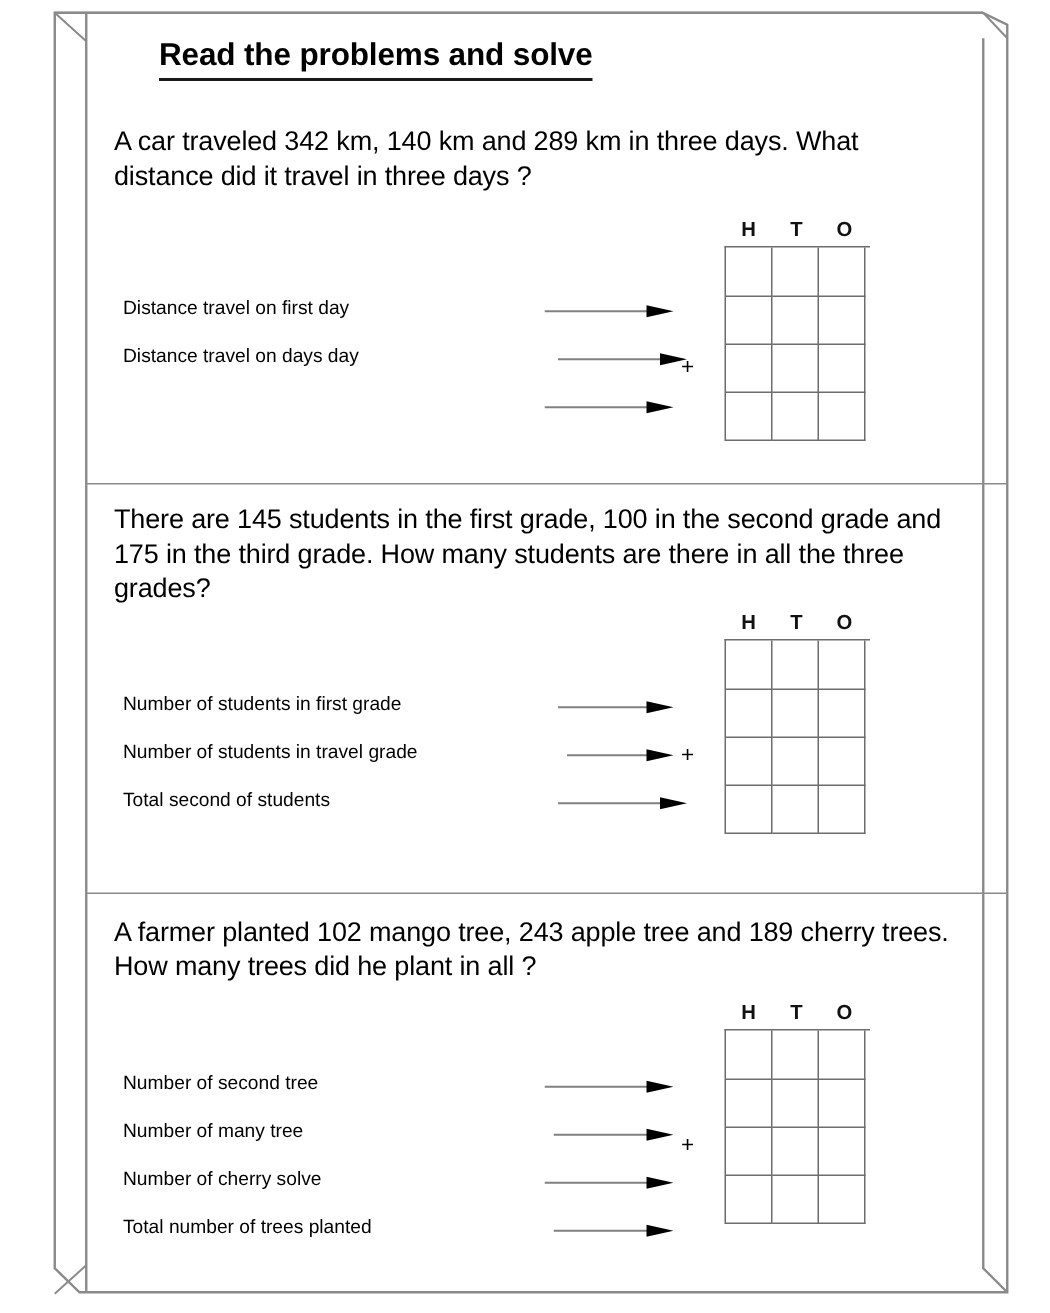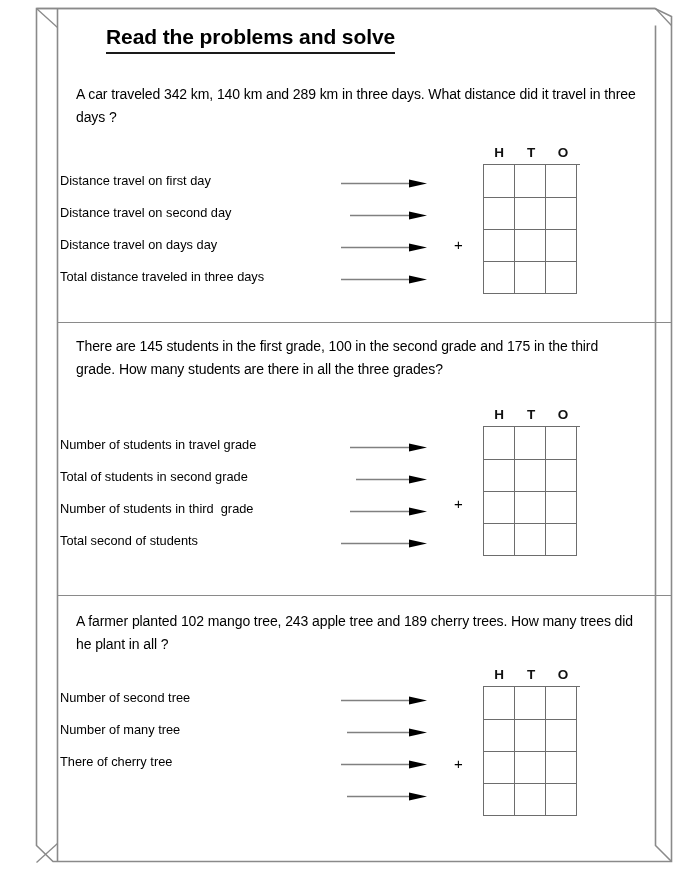--- a/index.html
+++ b/index.html
@@ -67,30 +67,31 @@
   }
   .problem.p1 { top: 78px; }
   .problem.p2 { top: 330px; }
   .problem.p3 { top: 605px; }
 
   .q-text {
     position: absolute;
     left: 18px;
     top: 0;
     width: 560px;
-    font-size: 14px;
+    font-size: 18px;
     line-height: 23px;
     letter-spacing: -0.1px;
   }
 
   
   .rows {
     position: absolute;
-    left: 2px;
+    left: 24px;
     width: 375px;
+    margin-top: 24px;
   }
   .problem.p1 .rows { top: 88px; }
   .problem.p2 .rows { top: 100px; }
   .problem.p3 .rows { top: 78px; }
 
   .row {
     position: relative;
     height: 32px;
   }
   .row-label {
@@ -219,39 +220,29 @@
         <div class="row">
           <span class="row-label">Distance travel on first day</span>
           <span class="arrow">
             <svg width="86" height="9" viewBox="0 0 86 9">
               <line x1="0" y1="4.5" x2="72" y2="4.5" stroke="#808080" stroke-width="1.4"></line>
               <polygon points="68,0.5 86,4.5 68,8.5" fill="#000000"></polygon>
             </svg>
           </span>
         </div>
         <div class="row">
-          <span class="row-label">Distance travel on second day</span>
-          <span class="arrow">
-            <svg width="77" height="9" viewBox="0 0 77 9">
-              <line x1="0" y1="4.5" x2="63" y2="4.5" stroke="#808080" stroke-width="1.4"></line>
-              <polygon points="59,0.5 77,4.5 59,8.5" fill="#000000"></polygon>
-            </svg>
-          </span>
-        </div>
-        <div class="row">
           <span class="row-label">Distance travel on days day</span>
           <span class="arrow">
             <svg width="86" height="9" viewBox="0 0 86 9">
               <line x1="0" y1="4.5" x2="72" y2="4.5" stroke="#808080" stroke-width="1.4"></line>
               <polygon points="68,0.5 86,4.5 68,8.5" fill="#000000"></polygon>
             </svg>
           </span>
         </div>
         <div class="row">
-          <span class="row-label">Total distance traveled in three days</span>
           <span class="arrow">
             <svg width="86" height="9" viewBox="0 0 86 9">
               <line x1="0" y1="4.5" x2="72" y2="4.5" stroke="#808080" stroke-width="1.4"></line>
               <polygon points="68,0.5 86,4.5 68,8.5" fill="#000000"></polygon>
             </svg>
           </span>
         </div>
       </div>
 
       <div class="plus">+</div>
@@ -287,43 +278,34 @@
       </div>
     </div>
 
     <div class="divider d1"></div>
 
     <div class="problem p2">
       <div class="q-text">There are 145 students in the first grade, 100 in the second grade and 175 in the third grade. How many students are there in all the three grades?</div>
 
       <div class="rows">
         <div class="row">
-          <span class="row-label">Number of students in travel grade</span>
+          <span class="row-label">Number of students in first grade</span>
           <span class="arrow">
             <svg width="77" height="9" viewBox="0 0 77 9">
               <line x1="0" y1="4.5" x2="63" y2="4.5" stroke="#808080" stroke-width="1.4"></line>
               <polygon points="59,0.5 77,4.5 59,8.5" fill="#000000"></polygon>
             </svg>
           </span>
         </div>
         <div class="row">
-          <span class="row-label">Total of students in second grade</span>
+          <span class="row-label">Number of students in travel grade</span>
           <span class="arrow">
             <svg width="71" height="9" viewBox="0 0 71 9">
               <line x1="0" y1="4.5" x2="57" y2="4.5" stroke="#808080" stroke-width="1.4"></line>
               <polygon points="53,0.5 71,4.5 53,8.5" fill="#000000"></polygon>
-            </svg>
-          </span>
-        </div>
-        <div class="row">
-          <span class="row-label">Number of students in third  grade</span>
-          <span class="arrow">
-            <svg width="77" height="9" viewBox="0 0 77 9">
-              <line x1="0" y1="4.5" x2="63" y2="4.5" stroke="#808080" stroke-width="1.4"></line>
-              <polygon points="59,0.5 77,4.5 59,8.5" fill="#000000"></polygon>
             </svg>
           </span>
         </div>
         <div class="row">
           <span class="row-label">Total second of students</span>
           <span class="arrow">
             <svg width="86" height="9" viewBox="0 0 86 9">
               <line x1="0" y1="4.5" x2="72" y2="4.5" stroke="#808080" stroke-width="1.4"></line>
               <polygon points="68,0.5 86,4.5 68,8.5" fill="#000000"></polygon>
             </svg>
@@ -382,29 +364,30 @@
         <div class="row">
           <span class="row-label">Number of many tree</span>
           <span class="arrow">
             <svg width="80" height="9" viewBox="0 0 80 9">
               <line x1="0" y1="4.5" x2="66" y2="4.5" stroke="#808080" stroke-width="1.4"></line>
               <polygon points="62,0.5 80,4.5 62,8.5" fill="#000000"></polygon>
             </svg>
           </span>
         </div>
         <div class="row">
-          <span class="row-label">There of cherry tree</span>
-          <span class="arrow">
-            <svg width="86" height="9" viewBox="0 0 86 9">
-              <line x1="0" y1="4.5" x2="72" y2="4.5" stroke="#808080" stroke-width="1.4"></line>
-              <polygon points="68,0.5 86,4.5 68,8.5" fill="#000000"></polygon>
-            </svg>
-          </span>
-        </div>
-        <div class="row">
+          <span class="row-label">Number of cherry solve</span>
+          <span class="arrow">
+            <svg width="86" height="9" viewBox="0 0 86 9">
+              <line x1="0" y1="4.5" x2="72" y2="4.5" stroke="#808080" stroke-width="1.4"></line>
+              <polygon points="68,0.5 86,4.5 68,8.5" fill="#000000"></polygon>
+            </svg>
+          </span>
+        </div>
+        <div class="row">
+          <span class="row-label">Total number of trees planted</span>
           <span class="arrow">
             <svg width="80" height="9" viewBox="0 0 80 9">
               <line x1="0" y1="4.5" x2="66" y2="4.5" stroke="#808080" stroke-width="1.4"></line>
               <polygon points="62,0.5 80,4.5 62,8.5" fill="#000000"></polygon>
             </svg>
           </span>
         </div>
       </div>
 
       <div class="plus">+</div>

